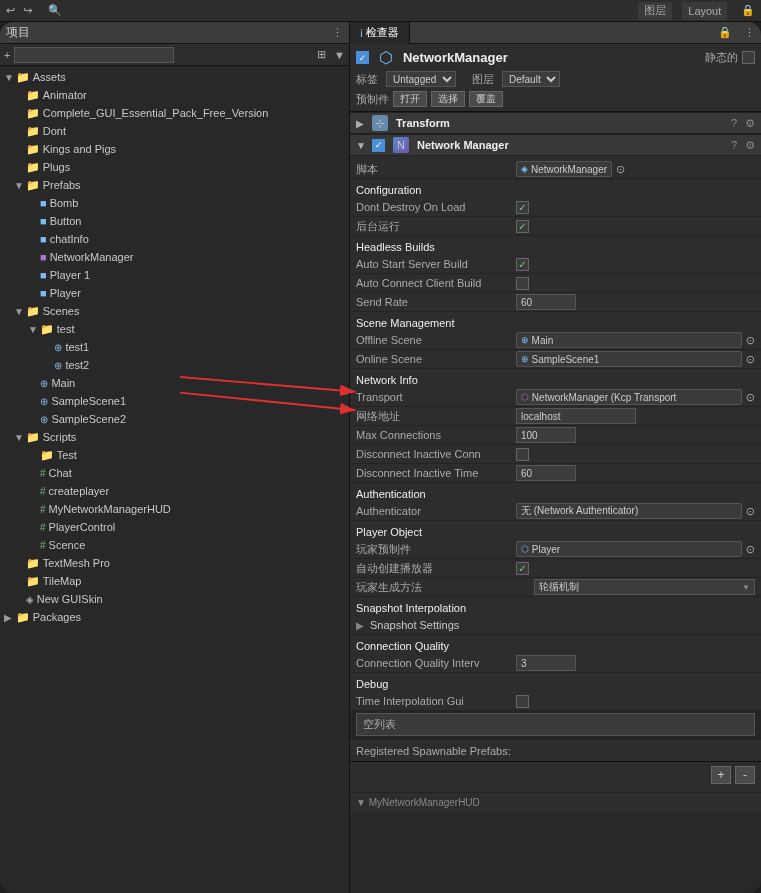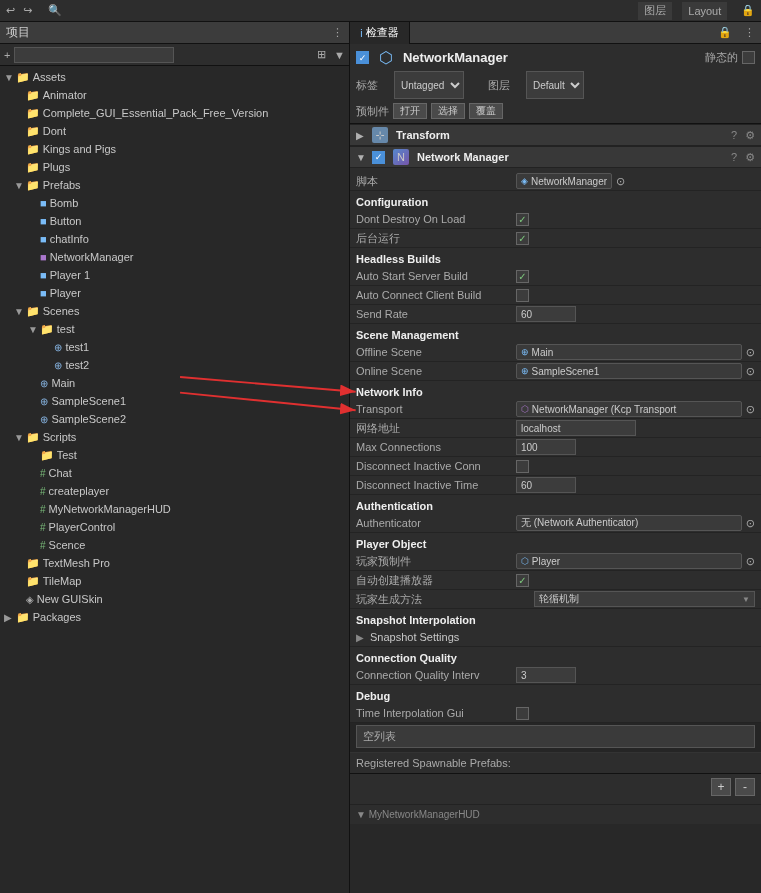--- a/index.html
+++ b/index.html
@@ -24,20 +24,21 @@
       padding: 0 6px;
       border-bottom: 1px solid #111;
       gap: 8px;
     }
 
     
     .main-layout {
       display: flex;
       flex: 1;
       overflow: hidden;
+      border-radius: 13px;
     }
 
     
     .left-panel {
       width: 350px;
       background: #282828;
       border-right: 1px solid #111;
       display: flex;
       flex-direction: column;
       overflow: hidden;
@@ -155,28 +156,28 @@
       margin-left: auto;
       display: flex;
       align-items: center;
       gap: 4px;
       color: #aaa;
       font-size: 11px;
     }
     .go-meta-row {
       display: flex;
       align-items: center;
-      gap: 16px;
+      gap: 8px;
     }
     .go-meta-label { color: #aaa; }
     .go-dropdown {
       background: #3c3c3c;
       border: 1px solid #555;
       color: #ccc;
-      height: 28px;
+      height: 16px;
       font-size: 10px;
       padding: 0 2px;
     }
     .go-btn {
       background: #4a4a4a;
       border: 1px solid #666;
       color: #ccc;
       height: 16px;
       padding: 0 6px;
       font-size: 10px;
@@ -223,21 +224,21 @@
       border: 1px solid #555;
       color: #ccc;
       height: 16px;
       font-size: 10px;
       padding: 0 4px;
       width: 120px;
     }
 
     .section-title {
       color: #eee;
-      font-weight: bold;
+      font-weight: normal;
       font-size: 11px;
       padding: 5px 6px 2px 6px;
     }
 
     .checkbox {
       width: 13px; height: 13px;
       background: #3c3c3c;
       border: 1px solid #666;
       display: inline-flex; align-items: center; justify-content: center;
       color: #7dc87d;

